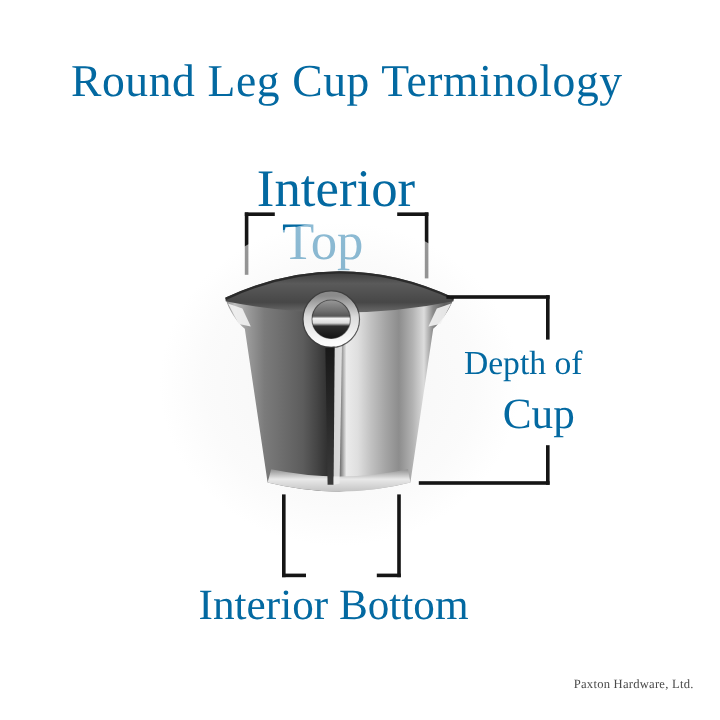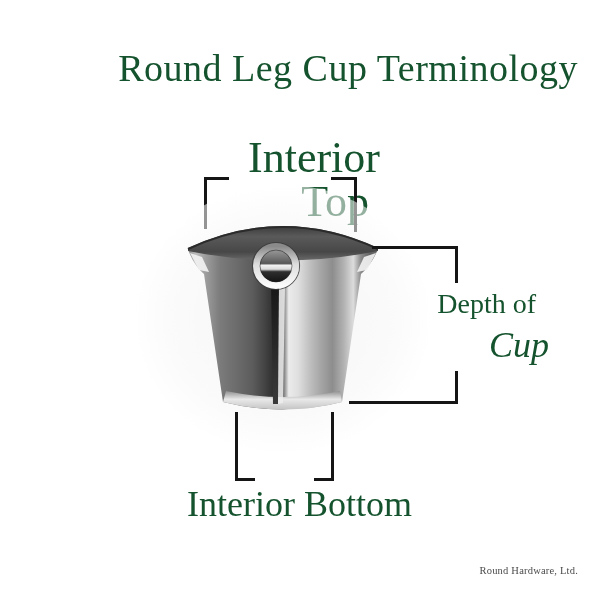--- a/index.html
+++ b/index.html
@@ -4,28 +4,28 @@
 <style>
   html,body{margin:0;padding:0;}
   body{
     width:600px;height:600px;position:relative;overflow:hidden;
     background:#ffffff;
     font-family:"Liberation Serif", serif;
     color:#0f0f0f;
   }
   .lbl{
     position:absolute;line-height:1;white-space:nowrap;
-    text-align:right;color:#14532d;
+    text-align:center;color:#0369a1;
   }
   #title{top:49px;left:0;width:578px;font-size:38px;letter-spacing:0.5px;}
   #lbl-interior{top:136px;left:180px;width:200px;font-size:44px;}
   #lbl-top{top:180px;left:169px;width:200px;font-size:44px;}
   #lbl-depth1{top:290px;left:336px;width:200px;font-size:28px;}
-  #lbl-depth2{top:327px;left:349px;width:200px;font-size:36px;font-style:italic;}
-  #lbl-ibottom{top:486px;left:112px;width:300px;font-size:36px;}
+  #lbl-depth2{top:327px;left:349px;width:200px;font-size:36px;}
+  #lbl-ibottom{top:486px;left:128px;width:300px;font-size:36px;}
   #credit{top:566px;left:400px;width:178px;font-size:10.5px;text-align:right;color:#4a4a4a;letter-spacing:0.2px;}
   .line{position:absolute;background:#151515;}
   
   #it-lh{left:204px;top:177px;width:25px;height:3px;}
   #it-lv{left:204px;top:177px;width:3px;height:52px;}
   #it-rh{left:331px;top:177px;width:26px;height:3px;}
   #it-rv{left:354px;top:177px;width:3px;height:55px;}
   
   #d-th{left:372px;top:246px;width:86px;height:3px;}
   #d-tv{left:455px;top:246px;width:3px;height:37px;}
@@ -139,13 +139,13 @@
 <div id="lbl-depth1" class="lbl">Depth of</div>
 <div id="lbl-depth2" class="lbl">Cup</div>
 
 <div id="ib-lv" class="line"></div>
 <div id="ib-lf" class="line"></div>
 <div id="ib-rv" class="line"></div>
 <div id="ib-rf" class="line"></div>
 
 <div id="lbl-ibottom" class="lbl">Interior Bottom</div>
 
-<div id="credit" class="lbl">Round Hardware, Ltd.</div>
+<div id="credit" class="lbl">Paxton Hardware, Ltd.</div>
 
 </body></html>

